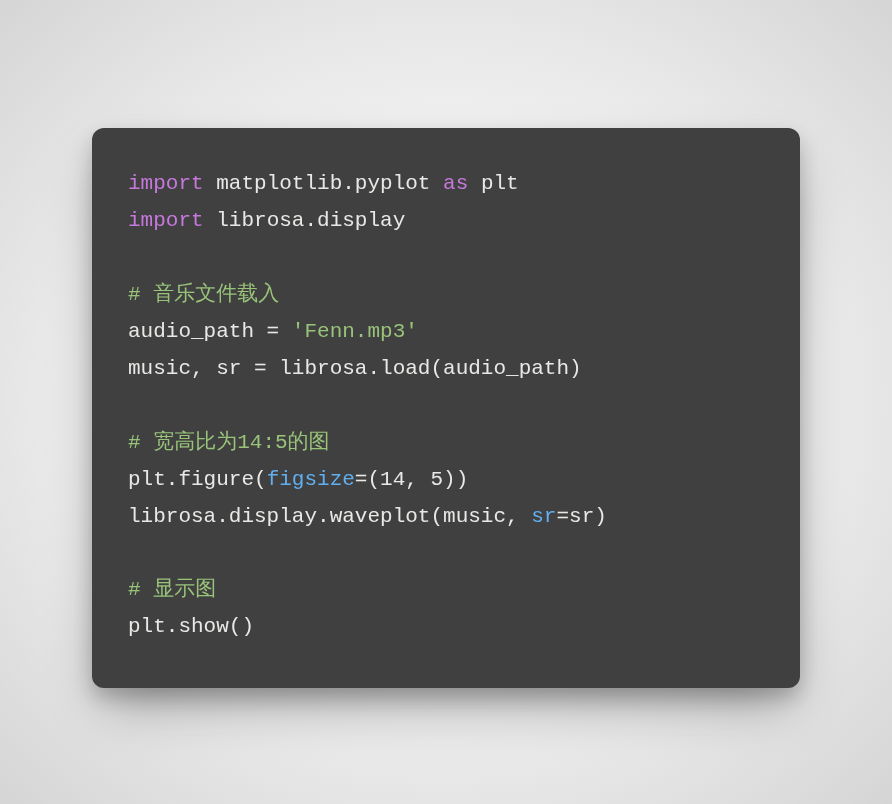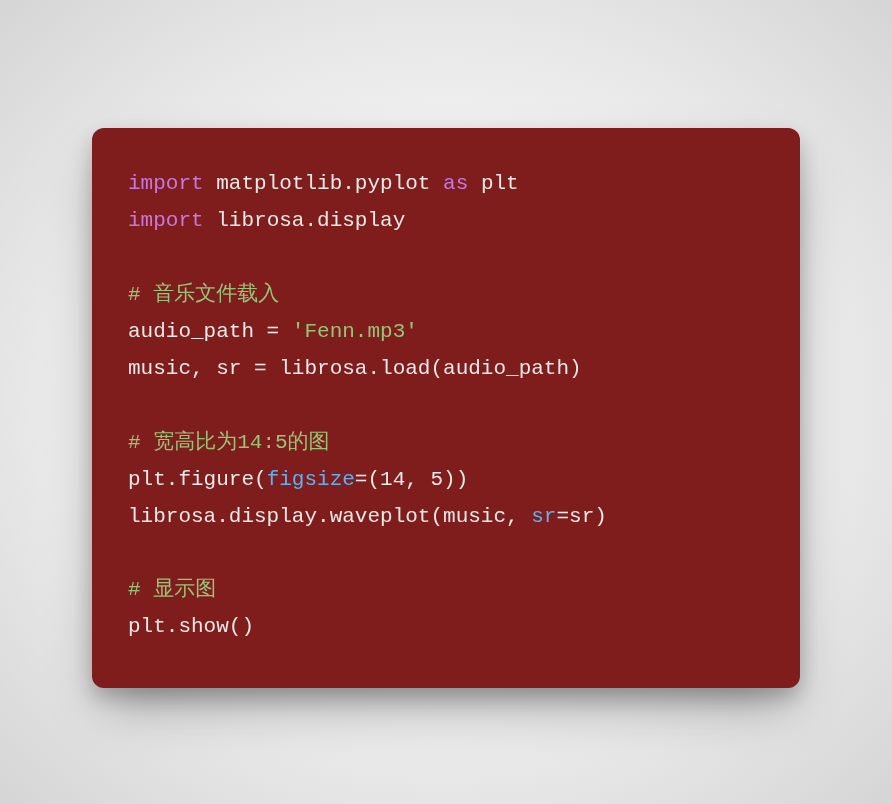--- a/index.html
+++ b/index.html
@@ -7,21 +7,21 @@
   body {
     background: radial-gradient(ellipse at center, #ffffff 0%, #f5f5f5 35%, #e8e8e8 65%, #d5d5d5 100%);
     font-family: "SFMono-Regular", Consolas, "Liberation Mono", Menlo, monospace;
     display: flex;
     align-items: flex-start;
     justify-content: center;
     padding-top: 128px;
   }
   .code-card {
     width: 708px;
-    background: #7f1d1d;
+    background: #404040;
     border-radius: 12px;
     box-shadow: 0 25px 50px -12px rgba(0,0,0,0.35), 0 10px 20px rgba(0,0,0,0.2);
     padding: 38px 36px 42px 36px;
   }
   pre {
     font-family: "SFMono-Regular", Consolas, "Liberation Mono", Menlo, monospace;
     font-size: 21px;
     line-height: 1.76;
     color: #e8e8e6;
     white-space: pre;

